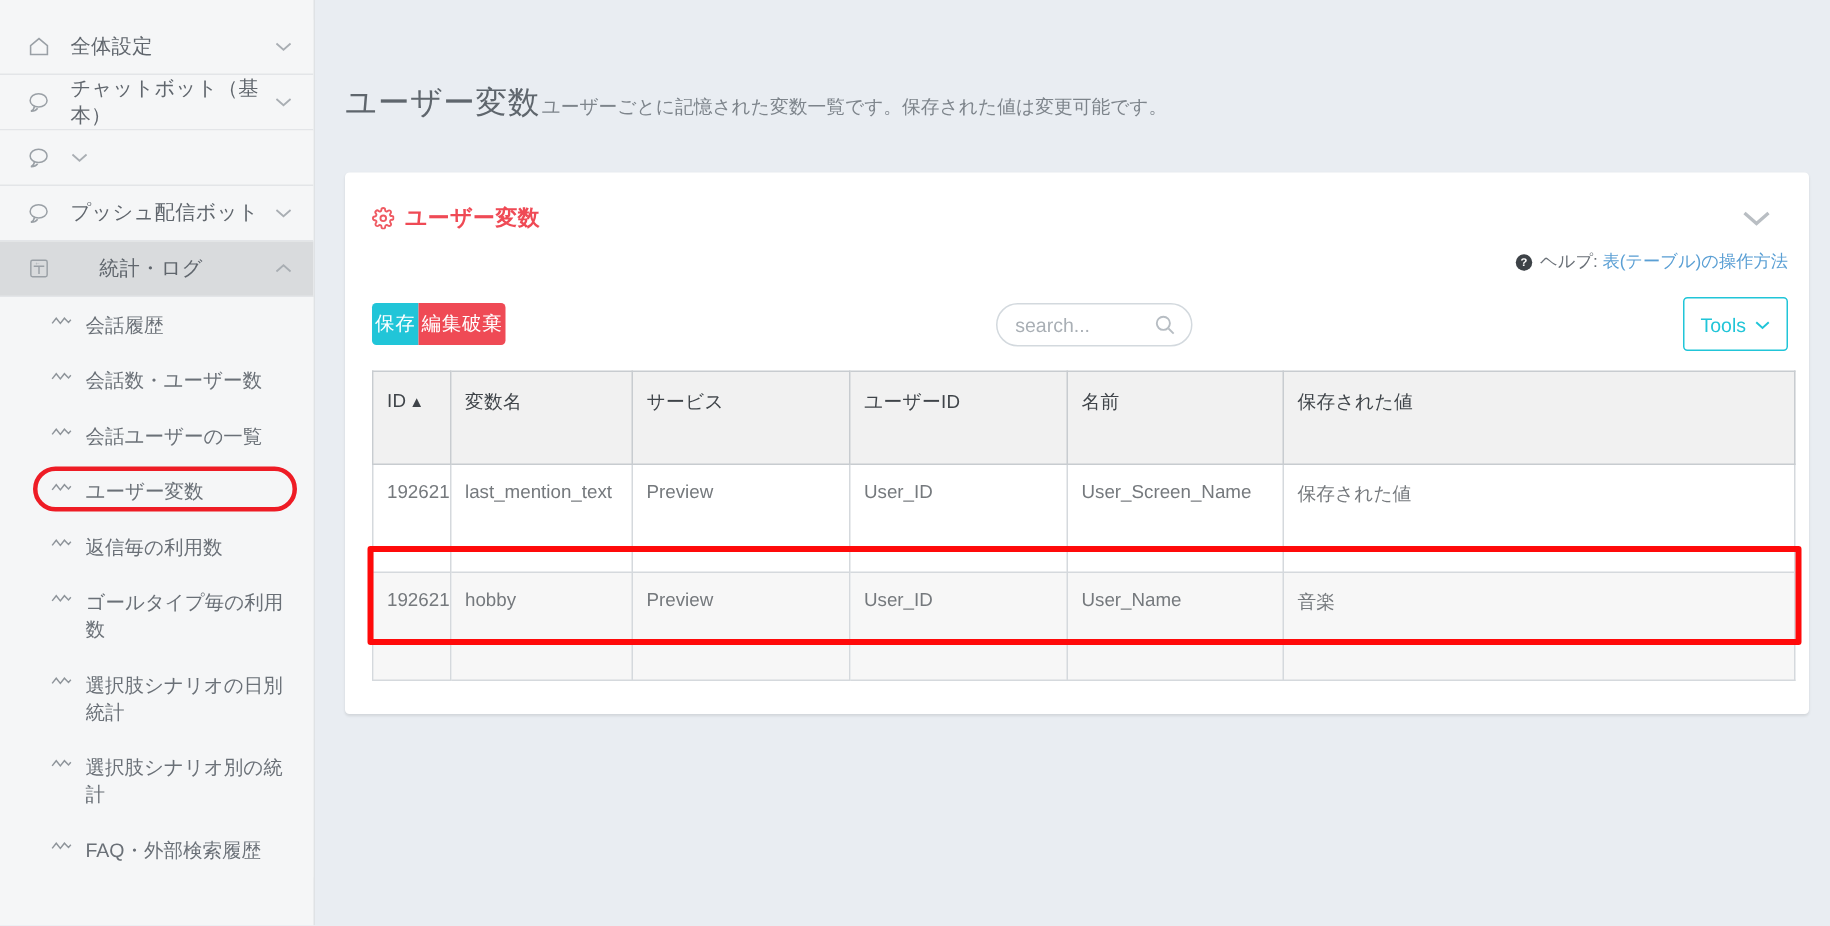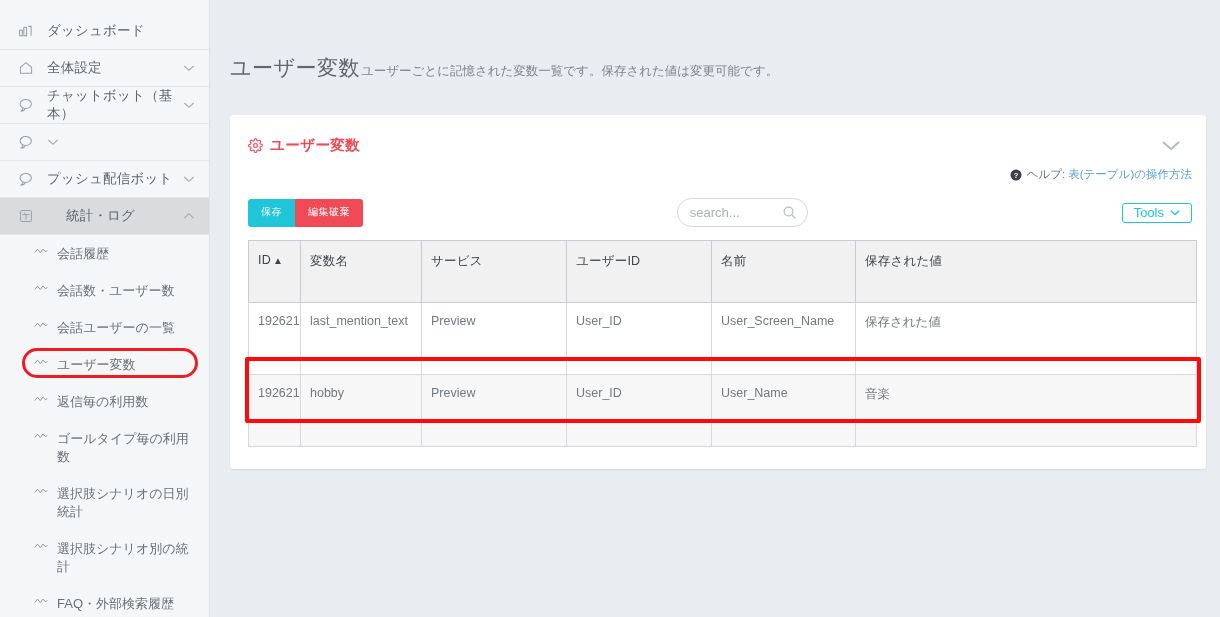--- a/index.html
+++ b/index.html
@@ -148,27 +148,27 @@
   .help-link { color: #5a9fd4; text-decoration: none; cursor: pointer; }
 
   .toolbar {
     display: flex;
     align-items: center;
     padding: 16px 14px 0 18px;
   }
   .btn-group { display: flex; }
   .btn {
     border: none;
-    font-size: 10px;
+    font-size: 13px;
     color: #fff;
-    padding: 0 13px;
+    padding: 0 2px;
     height: 28px;
     line-height: 28px;
     cursor: pointer;
-    font-family: Liberation Mono, monospace;
+    font-family: Liberation Serif, serif;
     letter-spacing: .5px;
   }
   .btn-save { background: #21c5d8; border-radius: 3px 0 0 3px; }
   .btn-discard { background: #ef4a55; border-radius: 0 3px 3px 0; }
 
   .search-wrap {
     flex: 1 1 auto;
     display: flex;
     justify-content: center;
   }
@@ -196,21 +196,21 @@
     position: absolute; right: 10px; top: 6px;
     color: #b7bdc3;
   }
   .search-ico svg { display: block; }
 
   .tools-btn {
     border: 1px solid #21c5d8;
     color: #21c5d8;
     background: #fff;
     border-radius: 3px;
-    height: 20px;
+    height: 36px;
     padding: 0 11px;
     font-size: 13px;
     display: flex;
     align-items: center;
     cursor: pointer;
     font-family: inherit;
   }
   .tools-btn .cv { margin-left: 6px; display: flex; }
   .tools-btn svg { display: block; }
 
@@ -262,32 +262,20 @@
   }
 </style>
 </head>
 <body>
 
 <div class="app">
 
   <nav class="sidebar">
     <div class="sb-spacer"></div>
     <div id="sb-main">
-        <div class="sb-item">
-          <span class="sb-ico">
-            <span>
-              <svg width="16" height="16" viewBox="0 0 20 20" fill="none" stroke="currentColor" stroke-width="1.3">
-                <rect x="2" y="9" width="3.4" height="7"></rect>
-                <rect x="7.3" y="5.5" width="3.4" height="10.5"></rect>
-                <path d="M13 4.2 h3.4 v11.8"></path>
-              </svg>
-            </span>
-          </span>
-          <span class="sb-label">ダッシュボード</span>
-        </div>
         <div class="sb-item">
           <span class="sb-ico">
             <span>
               <svg width="16" height="16" viewBox="0 0 20 20" fill="none" stroke="currentColor" stroke-width="1.3">
                 <path d="M3 9.2 10 3.4 17 9.2 V16.6 H3 Z"></path>
               </svg>
             </span>
           </span>
           <span class="sb-label">全体設定</span>
           <span class="sb-chev"><span><svg width="12" height="8" viewBox="0 0 14 9" fill="none" stroke="currentColor" stroke-width="1.4">

